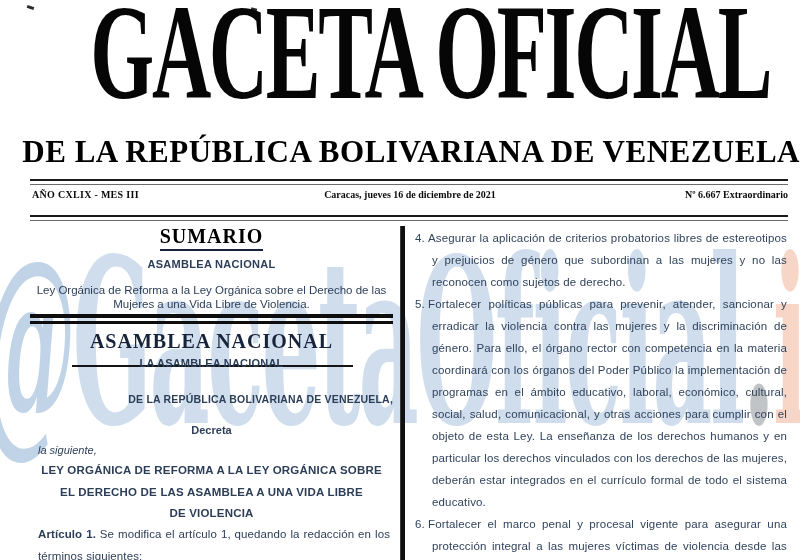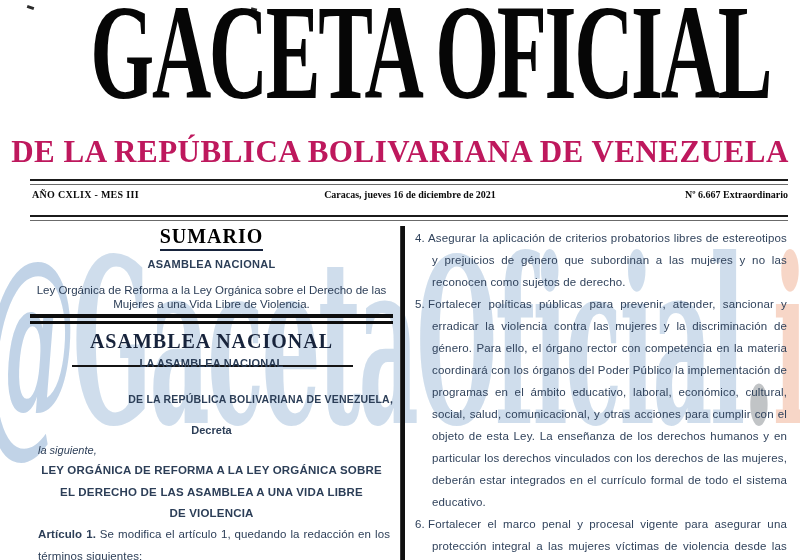--- a/index.html
+++ b/index.html
@@ -26,23 +26,23 @@
   
   .masthead { position:absolute; top:0; left:0; width:800px; text-align:center; }
   .masthead-title {
     display:inline-block; margin-top:4px;
     font-family:"Liberation Serif", serif; font-weight:bold;
     font-size:104px; line-height:104px; white-space:nowrap;
     letter-spacing:-3px; color:#060606;
     transform:scale(0.79,1.3); transform-origin:center 62%;
   }
   .masthead-subtitle {
-    position:absolute; top:134px; left:0; width:800px; text-align:center;
+    position:absolute; top:134px; left:0; width:800px; text-align:right;
     font-family:"Liberation Serif", serif; font-weight:bold;
-    font-size:31px; color:#be185d; letter-spacing:0.5px;
+    font-size:31px; color:#000000; letter-spacing:0.5px;
   }
 
   
   .double-rule { position:absolute; left:30px; width:758px; height:6px;
     border-top:2.5px solid #1b1b1b; border-bottom:1.5px solid #6b6b6b; }
   .rule-top    { top:179px; }
   .rule-bottom { top:215px; }
 
   
   .dateline { position:absolute; top:189px; left:32px; width:756px;

